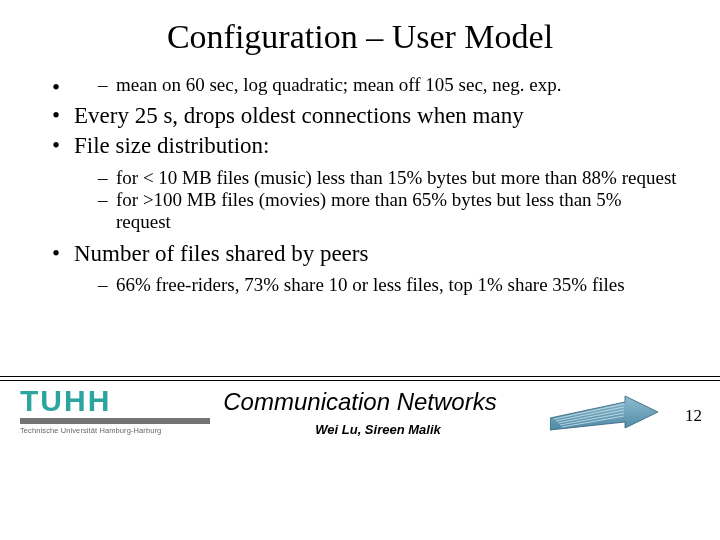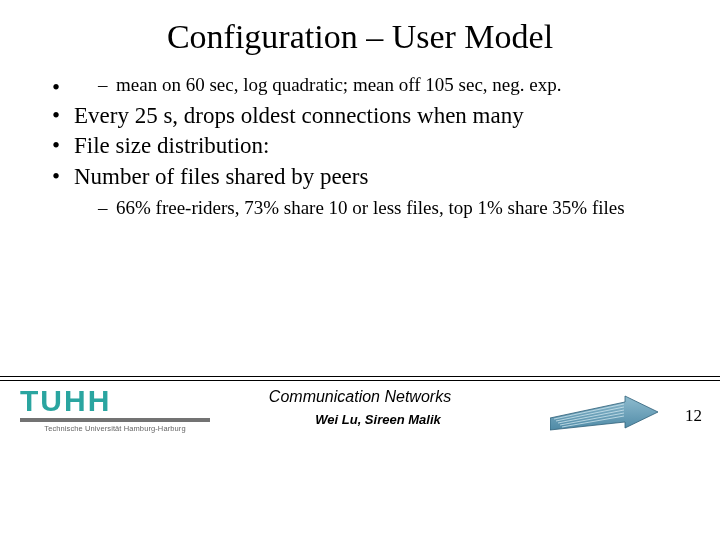--- a/index.html
+++ b/index.html
@@ -10,23 +10,23 @@
   ul.level1 > li { position: relative; font-size: 23px; line-height: 1.22; margin-bottom: 2px; padding-left: 22px; }
   ul.level1 > li::before { content: '•'; position: absolute; left: 0; top: 0; font-size: 23px; }
   ul.level2 { list-style: none; padding-left: 24px; margin-top: 6px; margin-bottom: 6px; }
   ul.level2 > li { position: relative; font-size: 19px; line-height: 1.18; padding-left: 18px; }
   ul.level2 > li::before { content: '–'; position: absolute; left: 0; top: 0; }
   .footer { position: absolute; left: 0; bottom: 0; width: 720px; height: 72px; }
   .hr1 { position: absolute; top: 0; left: 0; width: 720px; height: 1px; background: #000; }
   .hr2 { position: absolute; top: 4px; left: 0; width: 720px; height: 1px; background: #000; }
   .logo { position: absolute; left: 20px; top: 10px; width: 190px; }
   .logo-main { font-family: Arial, Helvetica, sans-serif; font-weight: 700; font-size: 30px; letter-spacing: 2px; color: #2aa5a0; line-height: 1; }
-  .logo-sub { font-family: Arial, Helvetica, sans-serif; font-size: 7.5px; color: #666; letter-spacing: 0.1px; margin-top: 2px; border-top: 4px solid #737373; padding-top: 2px; text-align: center; }
+  .logo-sub { font-family: Arial, Helvetica, sans-serif; font-size: 7.5px; color: #666; letter-spacing: 0.1px; margin-top: 2px; border-top: 6px solid #737373; padding-top: 2px; }
   .footer-center { position: absolute; left: 0; width: 720px; top: 12px; text-align: center; }
-  .footer-title { font-family: Arial, Helvetica, sans-serif; font-style: italic; font-size: 16px; }
+  .footer-title { font-family: Arial, Helvetica, sans-serif; font-style: italic; font-size: 24px; }
   .footer-authors { font-family: Arial, Helvetica, sans-serif; font-style: italic; font-weight: 700; font-size: 13px; margin-top: 6px; padding-left: 36px; }
   .pagenum { position: absolute; right: 18px; top: 30px; font-family: 'Times New Roman', serif; font-size: 17px; }
   .deco { position: absolute; right: 60px; top: 14px; width: 110px; height: 44px; }
 </style>
 </head>
 <body>
 
 <div class="slide">
   <h1 class="title">Configuration – User Model</h1>
 
@@ -34,20 +34,24 @@
     <li>
       <ul class="level2">
         <li><span>mean on 60 sec, log quadratic; mean off 105 sec, neg. exp.</span></li>
       </ul>
     </li>
     <li>
       <span>Every 25 s, drops oldest connections when many</span>
     </li>
     <li>
       <span>File size distribution:</span>
+      <ul class="level2">
+        <li><span>for &lt; 10 MB files (music) less than 15% bytes but more than 88% request</span></li>
+        <li><span>for &gt;100 MB files (movies) more than 65% bytes but less than 5% request</span></li>
+      </ul>
     </li>
     <li>
       <span>Number of files shared by peers</span>
       <ul class="level2">
         <li><span>66% free-riders, 73% share 10 or less files, top 1% share 35% files</span></li>
       </ul>
     </li>
   </ul>
 
   <div class="footer">

